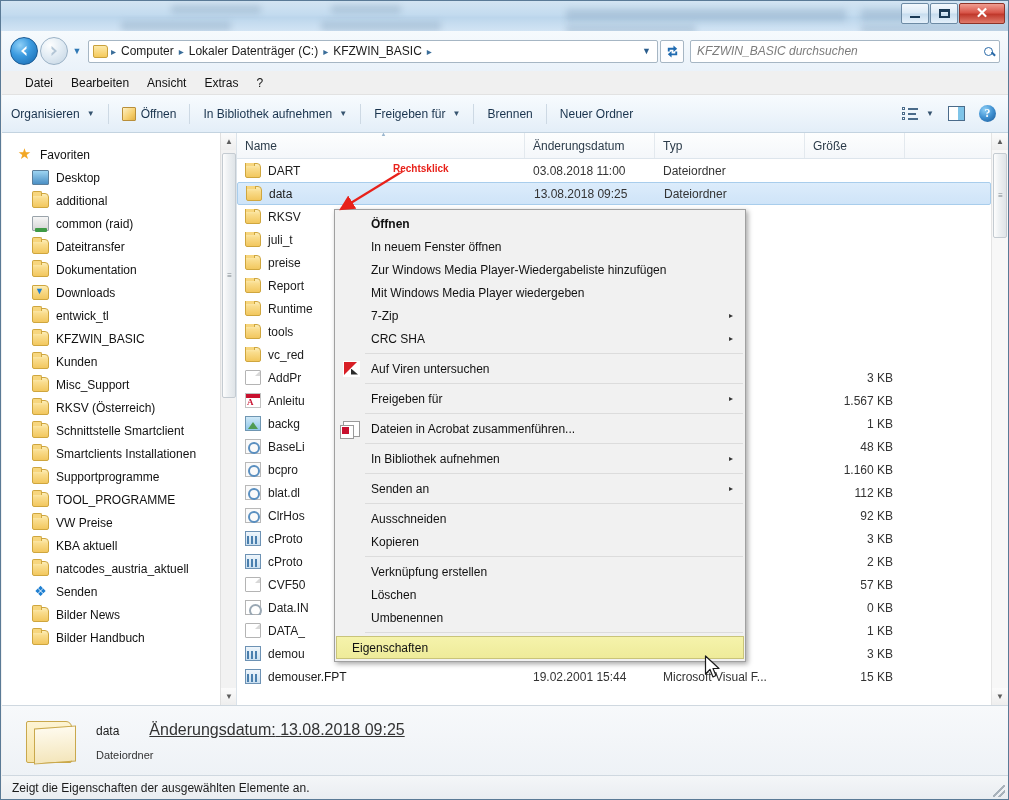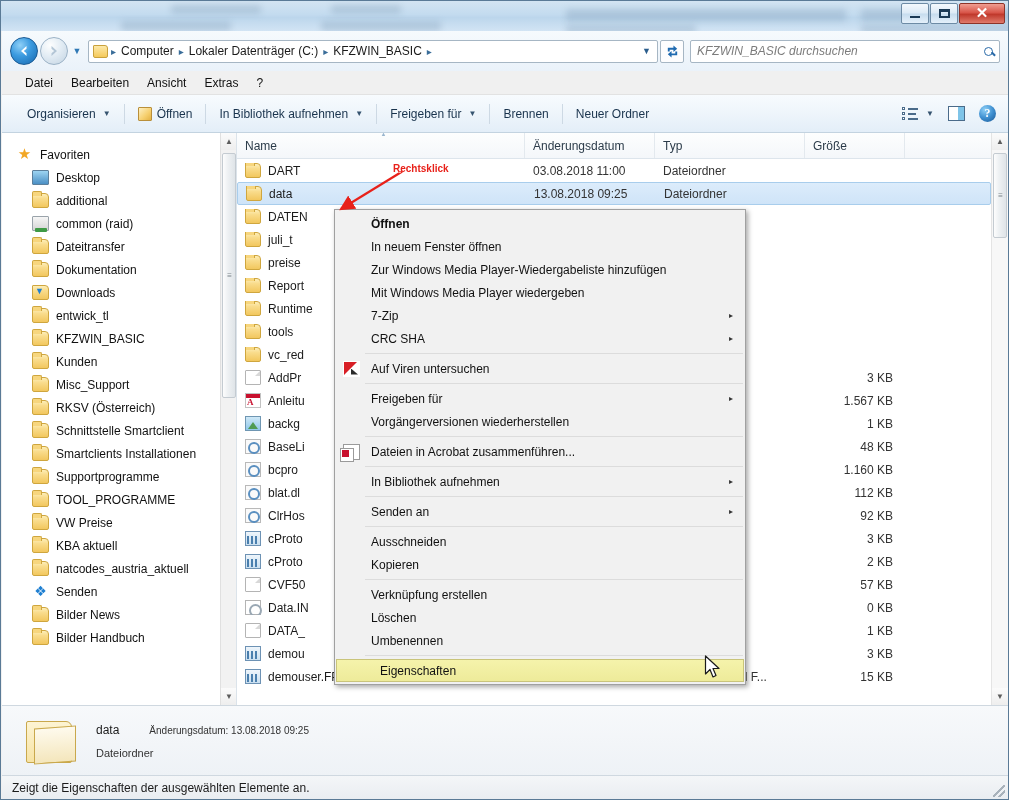--- a/index.html
+++ b/index.html
@@ -122,21 +122,21 @@
     border-bottom: 1px solid #e2e2e2;
     display: flex; align-items: center; padding-left: 14px;
   }
   #menubar .mi { padding: 2px 9px; font-size: 12px; color: #111; }
 
   
   #toolbar {
     position: absolute; left: 1px; top: 94px; width: 1006px; height: 38px;
     background: linear-gradient(to bottom, #f7fbfe 0%, #eef5fb 50%, #e3eef8 100%);
     border-bottom: 1px solid #c3d3e0;
-    display: flex; align-items: center; padding-left: 16px;
+    display: flex; align-items: center; 
   }
   .tb-item {
     display: flex; align-items: center; gap: 5px;
     padding: 3px 9px; font-size: 12px; color: #19334d; white-space: nowrap;
   }
   .tb-caret { font-size: 8px; color: #35536f; margin-left: 2px; }
   .tb-sep { width: 1px; height: 20px; background: #cdd9e4; margin: 0 4px; }
   .openicon {
     width: 14px; height: 14px; border: 1px solid #b98f3a;
     background: linear-gradient(135deg,#fdf0c3 0%, #f6cf6d 60%, #e3b144 100%);
@@ -360,21 +360,21 @@
   .cmi {
     position: relative; display: flex; align-items: center;
     height: 23px; padding-left: 36px; font-size: 12px; color: #111;
     white-space: nowrap;
   }
   .cmi.bold { font-weight: bold; }
   .cmi.highlight {
     background: linear-gradient(to bottom, #f5f3ab 0%, #eeeb9a 100%);
     border: 1px solid #c9c47a;
     margin: 0 1px;
-    padding-left: 43px;
+    padding-left: 15px;
   }
   .cmi .sub {
     position: absolute; right: 12px; font-size: 8px; color: #333;
   }
   .cm-sep { height: 1px; background: #dcdcdc; margin: 3px 2px 3px 30px; }
   .cm-icon { position: absolute; left: 8px; width: 17px; height: 16px; }
   .ico-kaspersky {
     background: #fff;
   }
   .ico-kaspersky::after {
@@ -429,21 +429,21 @@
   }
   #det-folder-icon .front {
     position: absolute; left: 8px; top: 10px; width: 42px; height: 36px;
     background: linear-gradient(to bottom, #fefaed 0%, #f4e6bc 100%);
     border: 1px solid #c9a84c;
     transform: skewY(-4deg);
   }
   #det-text { font-size: 12px; color: #1b1b1b; }
   #det-line1 { display: flex; align-items: baseline; gap: 30px; margin-bottom: 10px; }
   #det-name { font-size: 12px; }
-  #det-modified { font-size: 10px; color: #333; }
+  #det-modified { font-size: 16px; color: #333; text-decoration: underline; }
   #det-type { font-size: 11px; color: #333; }
 
   
   #statusbar {
     position: absolute; left: 1px; top: 774px; width: 1006px; height: 24px;
     background: linear-gradient(to bottom, #f4f6f8 0%, #e9edf1 100%);
     border-top: 1px solid #cfd8e0;
     display: flex; align-items: center; padding-left: 10px;
     font-size: 12px; color: #1b1b1b;
   }
@@ -697,21 +697,21 @@
               <span class="fi fi-folder"></span>
               <span>data</span>
             </div>
             <div class="f-date">13.08.2018 09:25</div>
             <div class="f-type">Dateiordner</div>
             <div class="f-size"></div>
           </div>
           <div class="frow">
             <div class="f-name">
               <span class="fi fi-folder"></span>
-              <span>DATEN</span>
+              <span>RKSV</span>
             </div>
             <div class="f-date"></div>
             <div class="f-type">Dateiordner</div>
             <div class="f-size"></div>
           </div>
           <div class="frow">
             <div class="f-name">
               <span class="fi fi-folder"></span>
               <span>juli_t</span>
             </div>
@@ -924,23 +924,20 @@
         </div>
         <div class="cm-sep"></div>
         <div class="cmi">
           <span class="cm-icon ico-kaspersky"></span>
           <span>Auf Viren untersuchen</span>
         </div>
         <div class="cm-sep"></div>
         <div class="cmi">
           <span>Freigeben für</span>
           <span class="sub">▸</span>
-        </div>
-        <div class="cmi">
-          <span>Vorgängerversionen wiederherstellen</span>
         </div>
         <div class="cm-sep"></div>
         <div class="cmi">
           <span class="cm-icon ico-acrobat-merge"></span>
           <span>Dateien in Acrobat zusammenführen...</span>
         </div>
         <div class="cm-sep"></div>
         <div class="cmi">
           <span>In Bibliothek aufnehmen</span>
           <span class="sub">▸</span>

